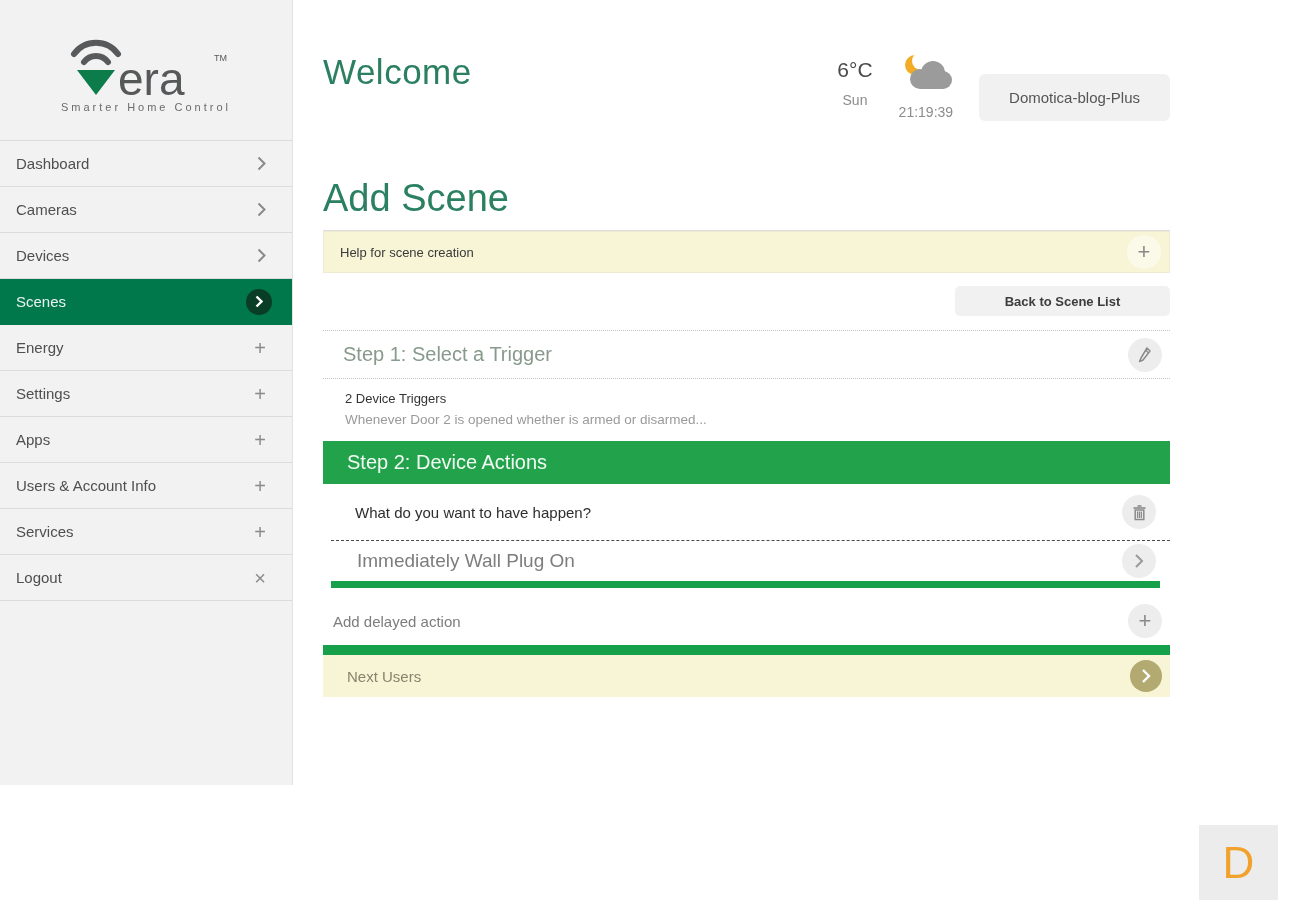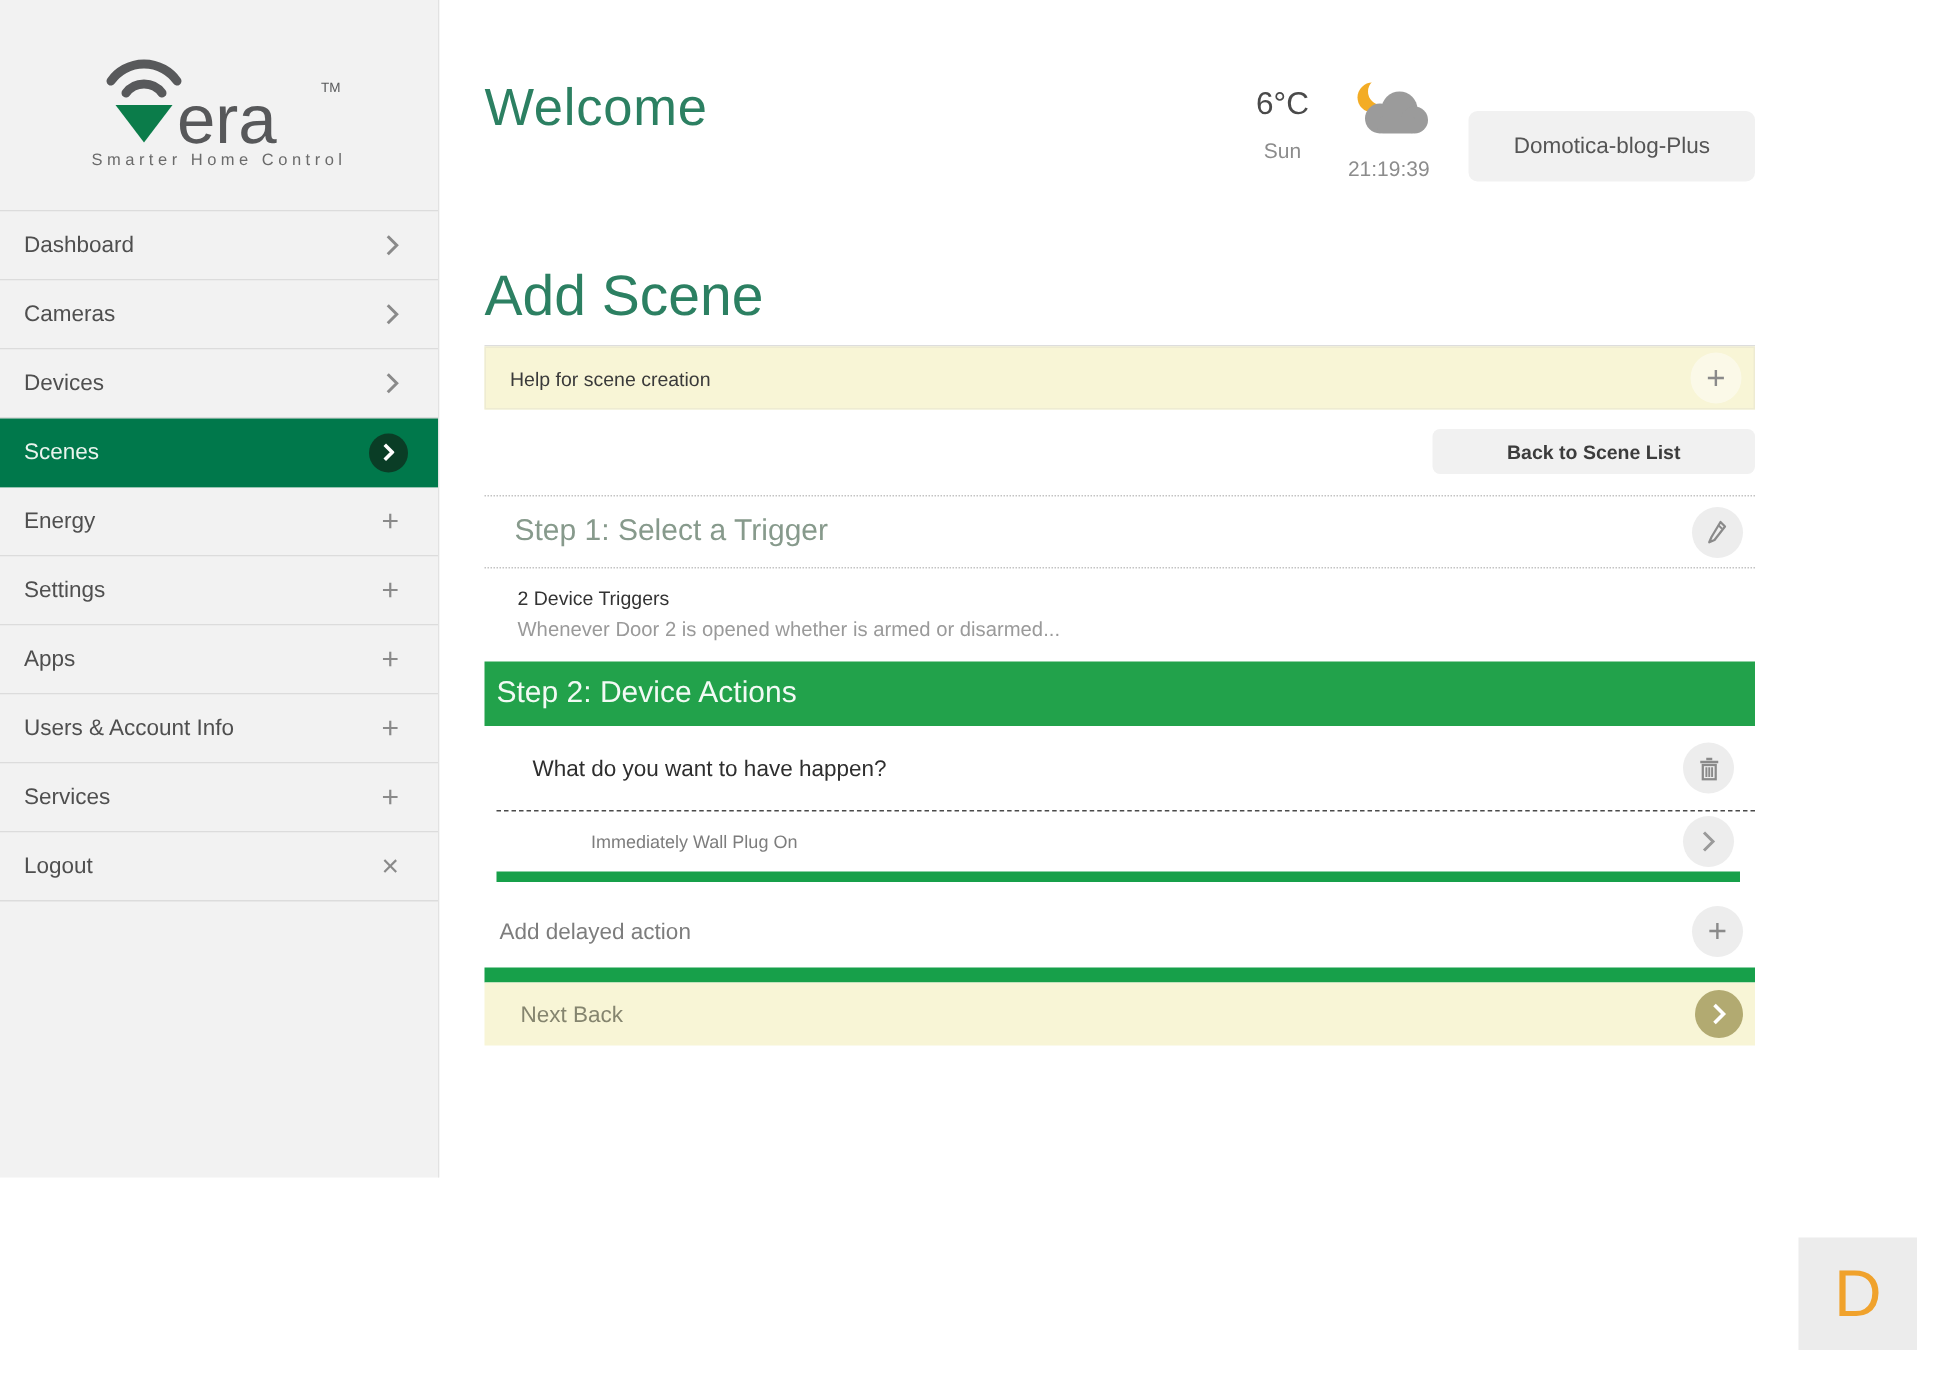--- a/index.html
+++ b/index.html
@@ -58,29 +58,29 @@
   .step1-head { border-top:1px dotted #c3c3c3; border-bottom:1px dotted #c3c3c3;
                 height:49px; display:flex; align-items:center;
                 justify-content:space-between; padding:0 8px 0 20px; }
   .step1-title { font-size:20px; font-weight:300; color:#879a8c; }
 
   .trigger-block { padding:12px 0 14px 22px; cursor:pointer; }
   .trigger-count { font-size:13px; color:#333333; }
   .trigger-desc { font-size:13.5px; color:#9a9a9a; margin-top:6px; }
 
   .step2-head { height:43px; background:#22A24B; color:#f2faf4; font-size:20px;
-                font-weight:300; display:flex; align-items:center; padding-left:8px; }
+                font-weight:300; display:flex; align-items:center; padding-left:24px; }
 
   .what-row { height:57px; display:flex; align-items:center; justify-content:space-between;
               padding:0 14px 0 24px; border-bottom:1px dashed #4a4a4a; margin-left:8px; }
   .what-label { font-size:15px; color:#2e2e2e; }
 
   .imm-row { height:40px; display:flex; align-items:center; justify-content:space-between;
              padding:0 14px 0 26px; margin-left:8px; cursor:pointer; }
-  .imm-label { font-size:12px; color:#7d7d7d;margin-left:37px; }
+  .imm-label { font-size:19px; color:#7d7d7d; }
   .imm-bar { height:7px; background:#17A04A; margin:0 10px 0 8px; }
 
   .delayed-row { height:50px; display:flex; align-items:center; justify-content:space-between;
                  padding:16px 8px 0 10px; cursor:pointer; }
   .delayed-label { font-size:15px; color:#7d7d7d; }
 
   .green-bar { height:10px; background:#17A04A; margin-top:7px; }
   .next-step { height:42px; background:#f8f5d6; display:flex; align-items:center;
                justify-content:space-between; padding:0 8px 0 24px; cursor:pointer; }
   .next-label { font-size:15px; color:#85856f; }
@@ -251,21 +251,21 @@
 
   <div class="delayed-row">
     <span class="delayed-label">Add delayed action</span>
     <span class="icon-circle">
       <span class="plus-glyph">+</span>
     </span>
   </div>
 
   <div class="green-bar"></div>
   <div class="next-step">
-    <span class="next-label">Next Back</span>
+    <span class="next-label">Next Users</span>
     <span class="next-circle">
       <svg width="10" height="16" viewBox="0 0 10 16">
         <polyline points="2,2 8,8 2,14" fill="none" stroke="#ffffff" stroke-width="2.4"></polyline>
       </svg>
     </span>
   </div>
 
 </main>
 
 <div class="d-badge">D</div>

